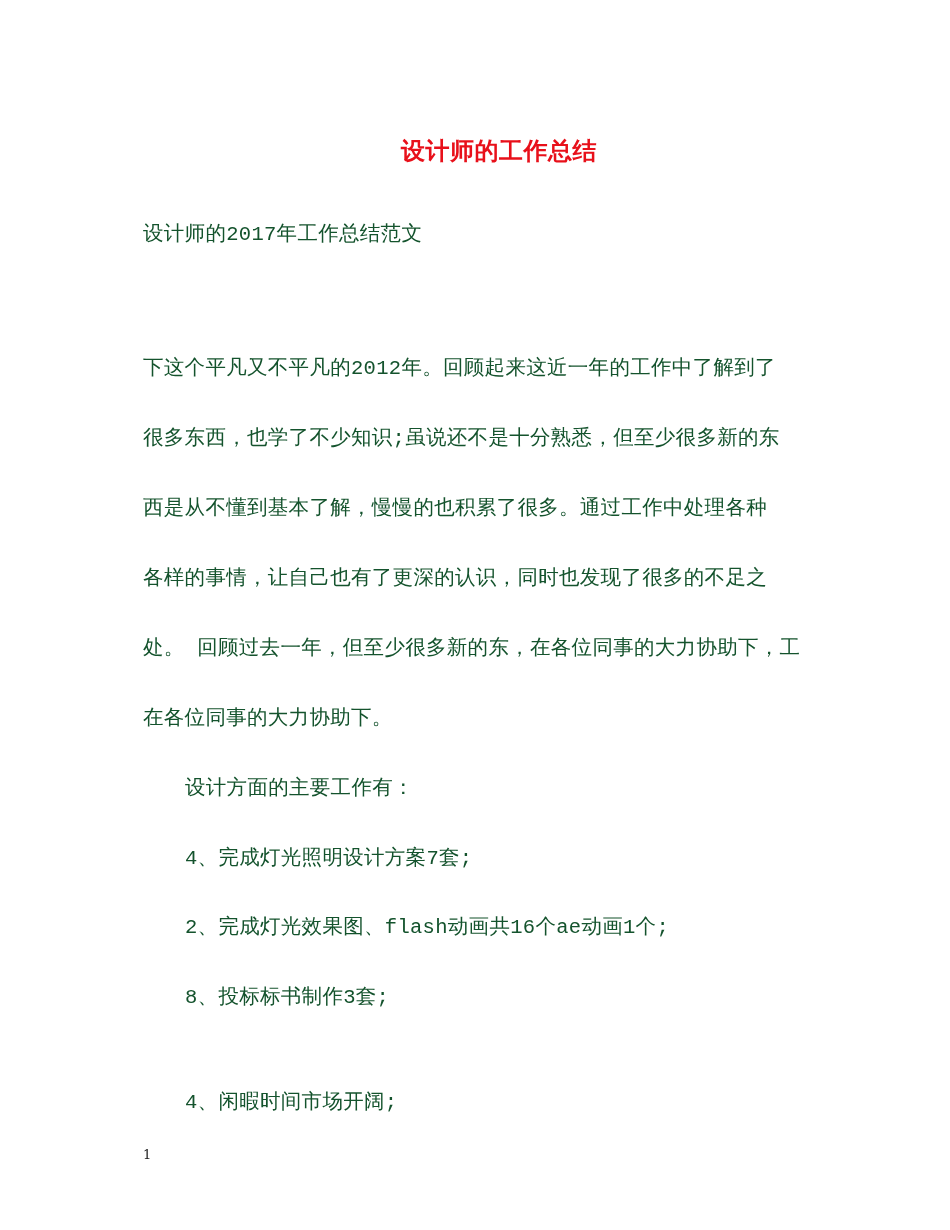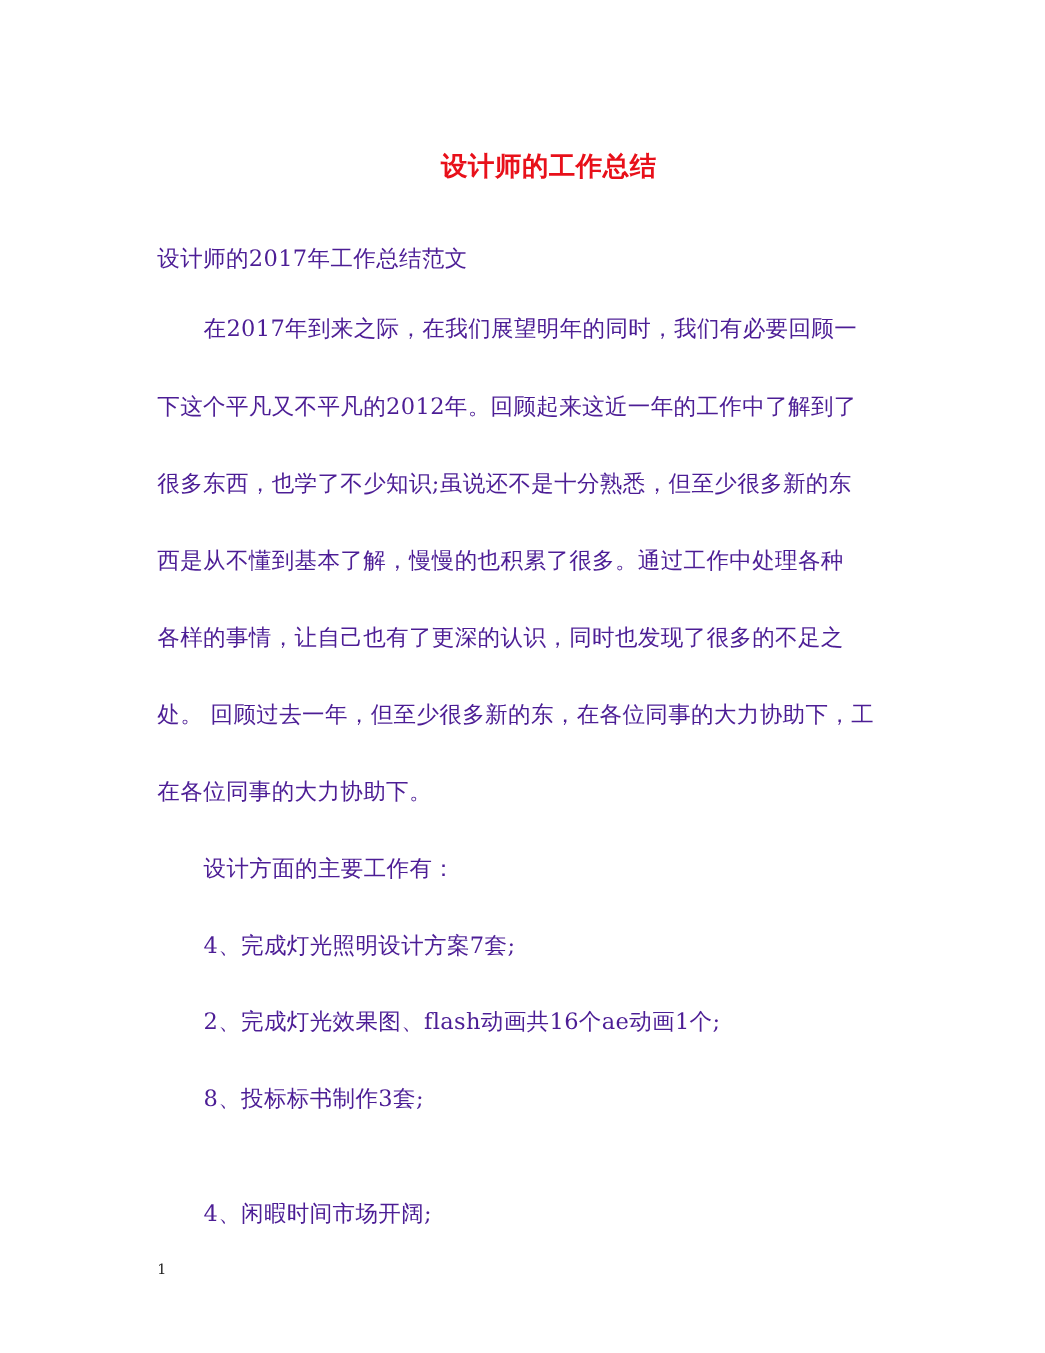--- a/index.html
+++ b/index.html
@@ -36,43 +36,43 @@
       letter-spacing: 0.5px;
       padding-left: 24px;
     }
     .line {
       position: absolute;
       left: 143px;
       width: 670px;
       font-size: 20.5px;
       line-height: 30px;
       white-space: nowrap;
-      color: #4c1d95;
+      color: #14532d;
       letter-spacing: 0.3px;
+      font-family: Liberation Mono, monospace;
     }
     .indent { left: 185px; }
     .page-number {
       position: absolute;
       left: 143px;
       top: 1147px;
       font-size: 13px;
       line-height: 16px;
       color: #1a1a1a;
     }
   </style>
 </head>
 <body>
 
 <div class="page">
 
   <div class="title">设计师的工作总结</div>
 
   <div class="line" style="top:220px;">设计师的2017年工作总结范文</div>
 
-  <div class="line indent" style="top:283px;">在2017年到来之际，在我们展望明年的同时，我们有必要回顾一</div>
   <div class="line" style="top:354px;">下这个平凡又不平凡的2012年。回顾起来这近一年的工作中了解到了</div>
   <div class="line" style="top:494px;">西是从不懂到基本了解，慢慢的也积累了很多。通过工作中处理各种</div>
   <div class="line" style="top:424px;">很多东西，也学了不少知识;虽说还不是十分熟悉，但至少很多新的东</div>
   <div class="line" style="top:564px;">各样的事情，让自己也有了更深的认识，同时也发现了很多的不足之</div>
   <div class="line" style="top:634px;">处。 回顾过去一年，但至少很多新的东，在各位同事的大力协助下，工</div>
   <div class="line" style="top:704px;">在各位同事的大力协助下。</div>
 
   <div class="line indent" style="top:774px;">设计方面的主要工作有：</div>
 
   <div class="line indent" style="top:844px;">4、完成灯光照明设计方案7套;</div>

